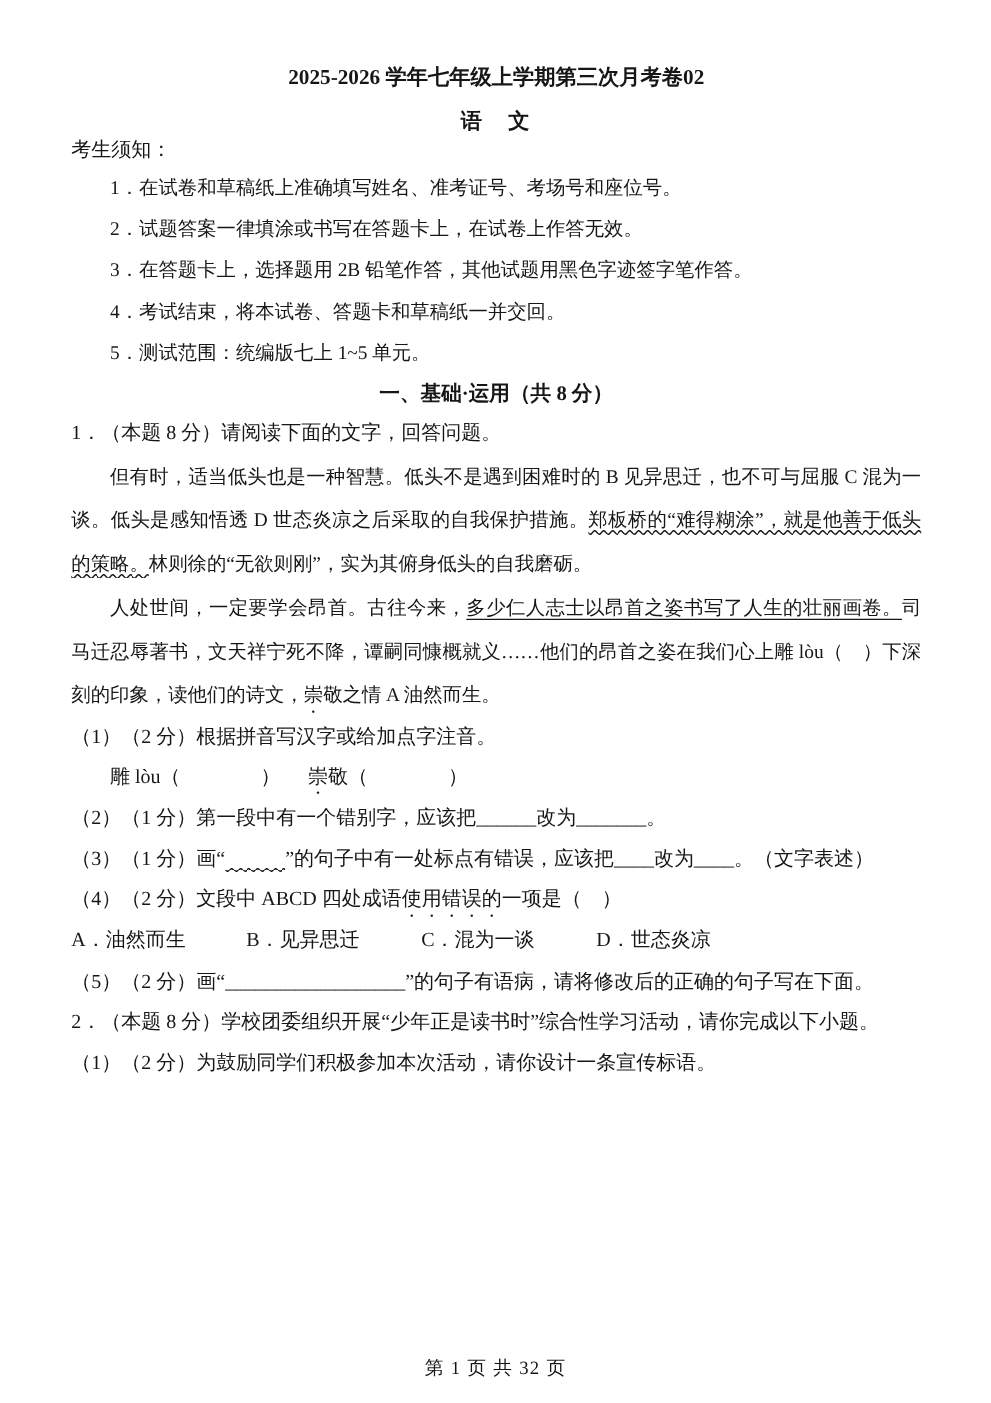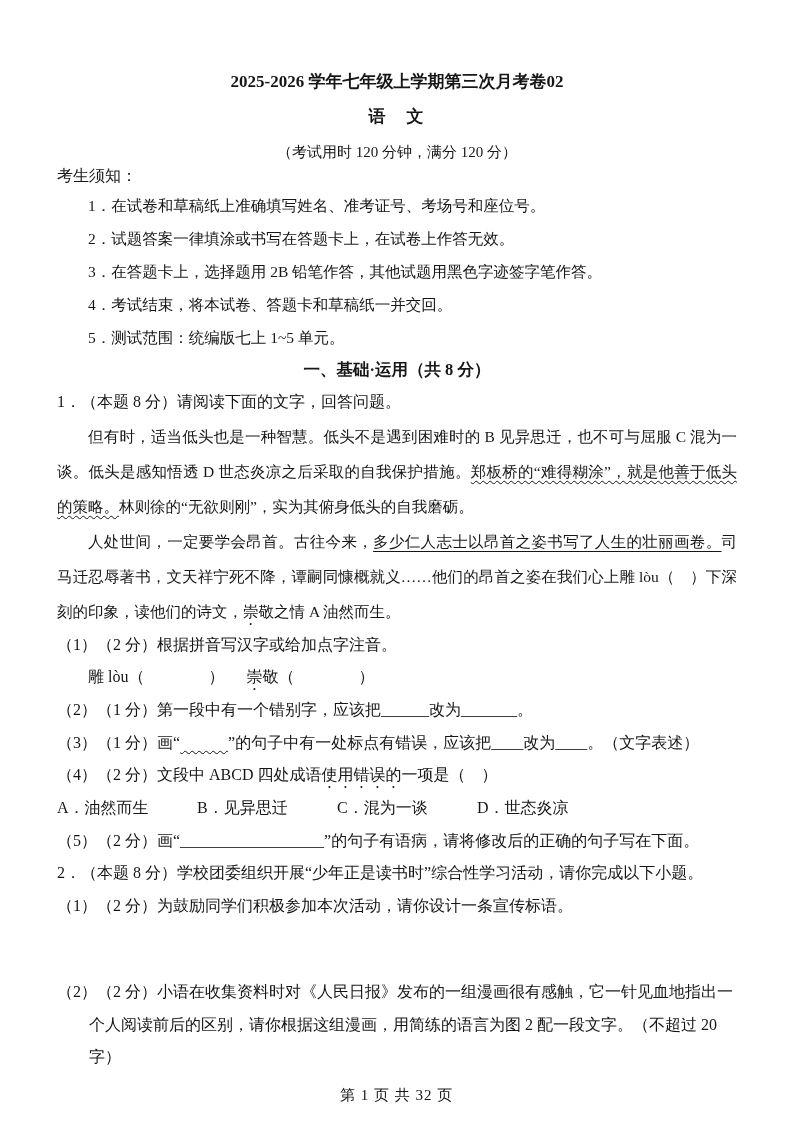--- a/index.html
+++ b/index.html
@@ -1,20 +1,20 @@
 <!DOCTYPE html>
 <html><head>
 <meta charset="utf-8">
 <style>
   html,body { margin:0; padding:0; background:#ffffff; }
   .page {
     position:relative;
     width:793px; height:1122px;
     box-sizing:border-box;
-    padding:70px 56px 0 57px;
+    padding:50px 56px 0 57px;
     background:#ffffff;
     color:#161616;
     font-family:"Liberation Serif","DejaVu Serif",serif;
     overflow:hidden;
   }
   .title { font-size:17px; font-weight:bold; text-align:center; line-height:24px; }
   .subject { font-size:17px; font-weight:bold; text-align:center; margin-top:12px; line-height:22px; letter-spacing:2px; }
   .exam-info { font-size:15px; text-align:center; margin-top:13px; line-height:22px; }
   .notice-title { font-size:16px; font-weight:normal; line-height:26px; }
   .notice-item { font-size:15.5px; line-height:33px; padding-left:31px; }
@@ -56,21 +56,20 @@
     text-align:center; font-size:15px; line-height:22px; letter-spacing:1px;
   }
 </style>
 </head>
 <body>
 
 <div class="page">
 
   <div class="title">2025-2026 学年七年级上学期第三次月考卷02</div>
   <div class="subject">语　文</div>
-  <div class="exam-info">（考试用时 120 分钟，满分 120 分）</div>
 
   <div class="notice-title">考生须知：</div>
   <div class="notice-item">1．在试卷和草稿纸上准确填写姓名、准考证号、考场号和座位号。</div>
   <div class="notice-item">2．试题答案一律填涂或书写在答题卡上，在试卷上作答无效。</div>
   <div class="notice-item">3．在答题卡上，选择题用 2B 铅笔作答，其他试题用黑色字迹签字笔作答。</div>
   <div class="notice-item">4．考试结束，将本试卷、答题卡和草稿纸一并交回。</div>
   <div class="notice-item">5．测试范围：统编版七上 1~5 单元。</div>
 
   <div class="section-title">一、基础·运用（共 8 分）</div>
 
@@ -91,17 +90,16 @@
   <div class="q-line"><span>（4）（2 分）文段中 ABCD 四处成语</span><span class="dot-under">使用错误的</span><span>一项是（　）</span></div>
 
   <div class="q-line options-row"><span class="opt">A．油然而生</span><span class="opt">B．见异思迁</span><span class="opt">C．混为一谈</span><span class="opt">D．世态炎凉</span></div>
 
   <div class="q-line">（5）（2 分）画“__________________”的句子有语病，请将修改后的正确的句子写在下面。</div>
 
   <div class="q-line">2．（本题 8 分）学校团委组织开展“少年正是读书时”综合性学习活动，请你完成以下小题。</div>
 
   <div class="q-line">（1）（2 分）为鼓励同学们积极参加本次活动，请你设计一条宣传标语。</div>
 
-  <div class="q-line hang answer-gap">（2）（2 分）小语在收集资料时对《人民日报》发布的一组漫画很有感触，它一针见血地指出一个人阅读前后的区别，请你根据这组漫画，用简练的语言为图 2 配一段文字。（不超过 20 字）</div>
 
   <div class="footer">第 1 页 共 32 页</div>
 
 </div>
 
 </body></html>

